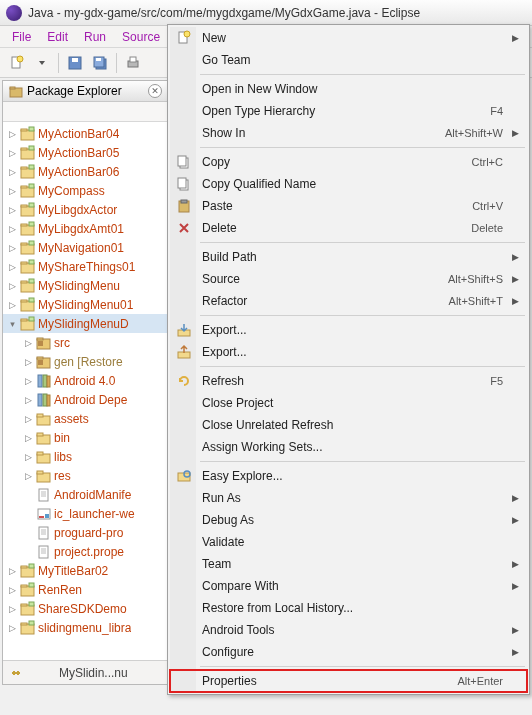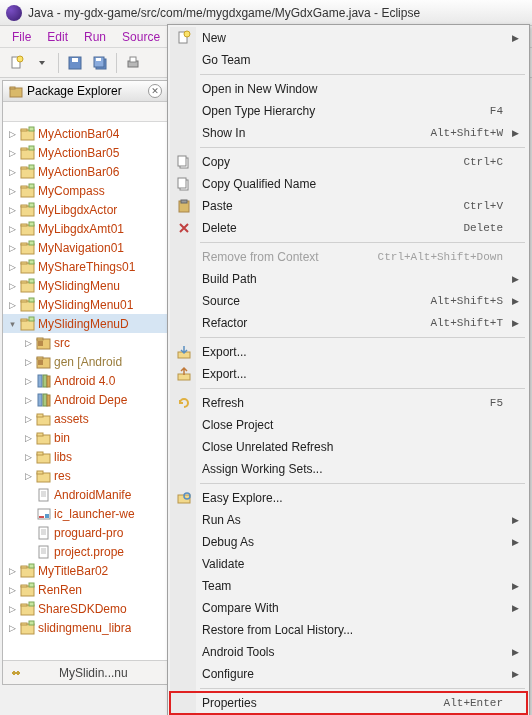--- a/index.html
+++ b/index.html
@@ -35,21 +35,21 @@
 .indent2 { padding-left: 20px; }
 
 .explorer-status { border-top: 1px solid #d0d0d0; background: #f4f3f2; height: 24px; display: flex; align-items: center; padding: 0 6px; gap: 6px; }
 .explorer-status .stlabel { color: #444; margin-left: 30px; }
 
 .ctx-menu { position: absolute; left: 167px; top: 24px; width: 363px; background: #f2f2f2; border: 1px solid #a0a0a0; box-shadow: 2px 2px 4px rgba(0,0,0,0.25); padding: 2px; }
 .ctx-iconcol { position: absolute; left: 2px; top: 2px; bottom: 2px; width: 26px; background: #eaeaea; }
 .ctx-item { position: relative; display: flex; align-items: center; height: 22px; padding-left: 32px; padding-right: 24px; color: #222; }
 .ctx-item.disabled { color: #a0a0a0; }
 .ctx-item.highlight { outline: 2px solid #e02020; outline-offset: -1px; text-align: center; }
-.ctx-item .shortcut { margin-left: auto; color: #555; font-size: 11px; font-family: Liberation Mono, monospace; }
+.ctx-item .shortcut { margin-left: auto; color: #555; font-size: 11px; }
 .ctx-item.disabled .shortcut { color: #a0a0a0; }
 .ctx-item .submenu { position: absolute; right: 8px; font-size: 9px; color: #555; }
 .ctx-item .ci-icon { position: absolute; left: 6px; width: 16px; height: 16px; display: flex; align-items: center; justify-content: center; }
 .ctx-sep { height: 1px; background: #d0d0d0; margin: 3px 2px 3px 30px; }
 
 svg { display: block; }
 </style>
 </head>
 <body>
 
@@ -248,21 +248,21 @@
         </div>
         <div class="tree-item indent2 gen">
           <span class="tw">▷</span>
           <span class="ticon">
             <svg width="16" height="16">
               <rect x="1" y="4" width="13" height="10" fill="#e9c874" stroke="#a8854a"></rect>
               <rect x="2" y="6" width="5" height="5" fill="#b88a4a"></rect>
               <rect x="1" y="3" width="6" height="2" fill="#e9c874" stroke="#a8854a"></rect>
             </svg>
           </span>
-          <span class="tlabel">gen [Android</span>
+          <span class="tlabel">gen [Restore</span>
         </div>
         <div class="tree-item indent2">
           <span class="tw">▷</span>
           <span class="ticon">
             <svg width="16" height="16">
               <rect x="2" y="2" width="4" height="12" fill="#8aaed6" stroke="#5a7fa8"></rect>
               <rect x="7" y="2" width="4" height="12" fill="#a9c97f" stroke="#6f9050"></rect>
               <rect x="11" y="3" width="3" height="11" fill="#d8a85a" stroke="#a87f3a"></rect>
             </svg>
           </span>
@@ -481,24 +481,20 @@
     <div class="ctx-item">
       <span class="ci-icon">
         <svg width="16" height="16">
           <path d="M4 4 L12 12 M12 4 L4 12" stroke="#c04040" stroke-width="2"></path>
         </svg>
       </span>
       <span>Delete</span>
       <span class="shortcut">Delete</span>
     </div>
     <div class="ctx-sep"></div>
-    <div class="ctx-item disabled">
-      <span>Remove from Context</span>
-      <span class="shortcut">Ctrl+Alt+Shift+Down</span>
-    </div>
     <div class="ctx-item">
       <span>Build Path</span>
       <span class="submenu">▶</span>
     </div>
     <div class="ctx-item">
       <span>Source</span>
       <span class="shortcut">Alt+Shift+S</span>
       <span class="submenu">▶</span>
     </div>
     <div class="ctx-item">

